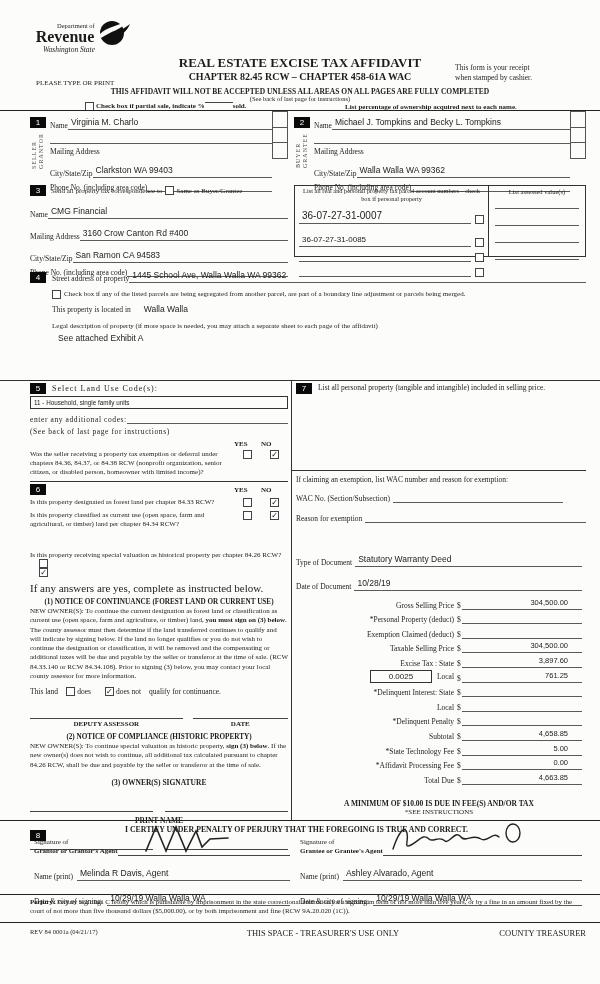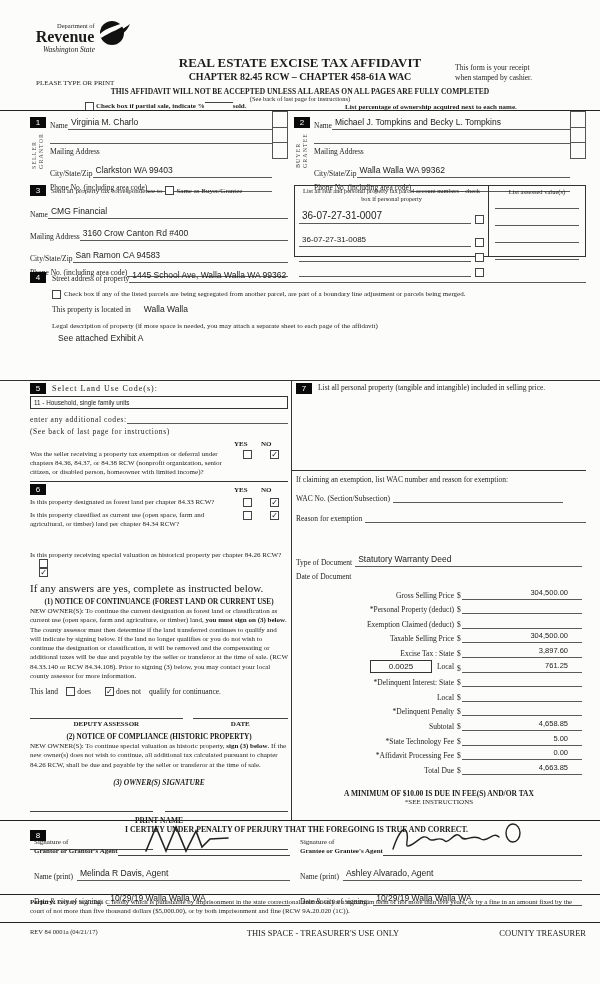--- a/index.html
+++ b/index.html
@@ -309,21 +309,21 @@
         <div class="sigline"></div>
         <div class="b ctr" style="font-size:7px;margin-top:1px;">DEPUTY ASSESSOR</div>
       </div>
       <div style="flex:1;">
         <div class="sigline"></div>
         <div class="b ctr" style="font-size:7px;margin-top:1px;">DATE</div>
       </div>
     </div>
     <div class="b ctr" style="font-size:7.2px;margin-top:5px;">(2) NOTICE OF COMPLIANCE (HISTORIC PROPERTY)</div>
     <div class="para" style="margin-top:1px;"><span>NEW OWNER(S): To continue special valuation as historic property, </span><span class="b">sign (3) below</span><span>. If the new owner(s) does not wish to continue, all additional tax calculated pursuant to chapter 84.26 RCW, shall be due and payable by the seller or transferor at the time of sale.</span></div>
-    <div class="b ctr" style="font-size:7.5px;margin-top:8px;font-style:italic;">(3) OWNER(S) SIGNATURE</div>
+    <div class="b ctr" style="font-size:7.5px;margin-top:8px;">(3) OWNER(S) SIGNATURE</div>
     <div style="display:flex;margin-top:14px;">
       <div class="sigline" style="flex:1;margin-right:12px;"></div>
       <div class="sigline" style="flex:1;"></div>
     </div>
     <div class="b ctr" style="font-size:7.5px;margin-top:4px;">PRINT NAME</div>
     <div style="display:flex;margin-top:14px;">
       <div class="sigline" style="flex:1;margin-right:12px;"></div>
       <div class="sigline" style="flex:1;"></div>
     </div>
   </div>
@@ -347,20 +347,21 @@
       </div>
   </div>
 
   <div class="abs" style="left:296px;top:548px;width:286px;">
     <div class="fld">
         <span class="lbl">Type of Document</span>
         <span class="ul" style="margin-left:3px;"><span class="hv">Statutory Warranty Deed</span></span>
       </div>
     <div class="fld" style="margin-top:5px;">
         <span class="lbl">Date of Document</span>
+        <span class="ul" style="margin-left:3px;"><span class="hv">10/28/19</span></span>
       </div>
 
     <div style="margin-top:4px;">
       <div class="finrow">
           <span class="finlbl">Gross Selling Price</span>
           <span class="findol">$</span>
           <span class="finline"><span class="finval">304,500.00</span></span>
         </div>
       <div class="finrow">
           <span class="finlbl">*Personal Property (deduct)</span>

